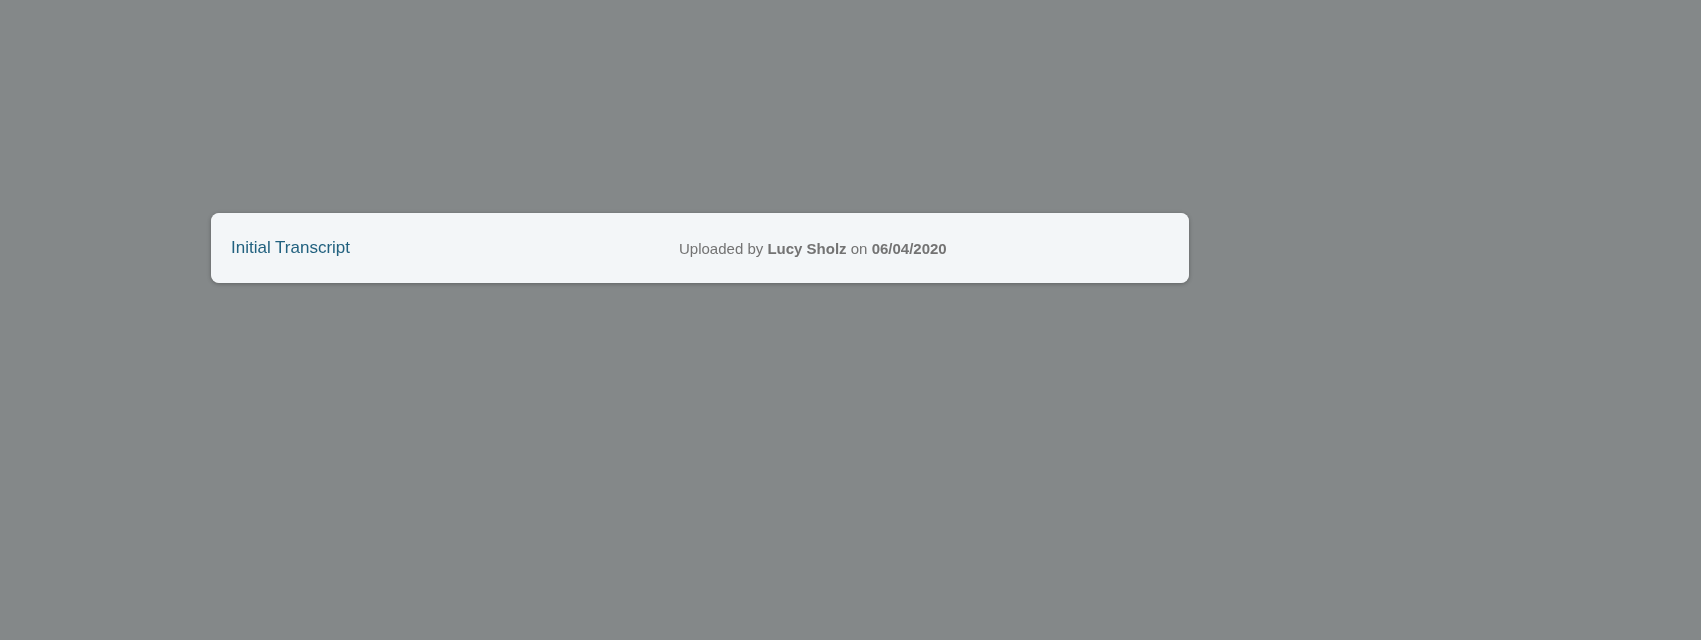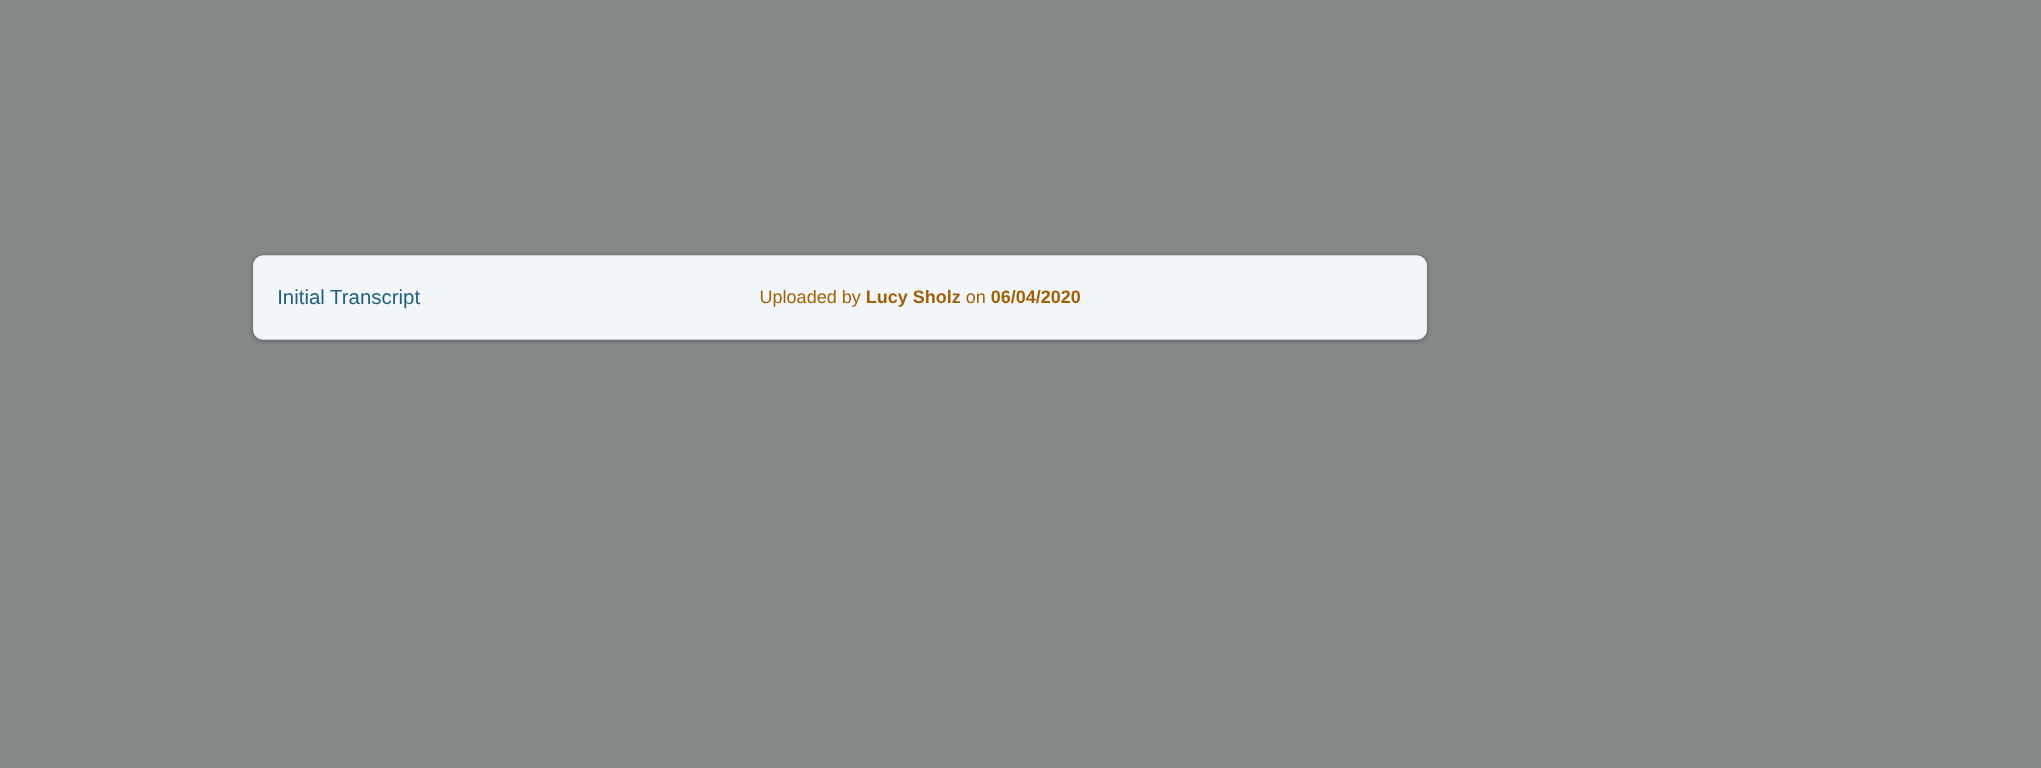--- a/index.html
+++ b/index.html
@@ -180,22 +180,22 @@
   }
   #spot .inner {
     position: absolute; inset: 0;
     display: flex; align-items: center;
   }
   .spot-name {
     position: absolute; left: 20px; top: 50%; transform: translateY(-50%);
     font-size: 17px; color: #21617f;
   }
   .spot-mod {
-    position: absolute; left: 422px; top: 50%; transform: translateY(-50%);
-    font-size: 15px; color: #a16207; white-space: nowrap;
+    position: absolute; left: 468px; top: 50%; transform: translateY(-50%);
+    font-size: 15px; color: #737373; white-space: nowrap;
   }
   .spot-mod b { font-weight: 700; }
 </style>
 </head>
 <body>
 
 <div id="page">
 
   <aside class="sidebar">
 

